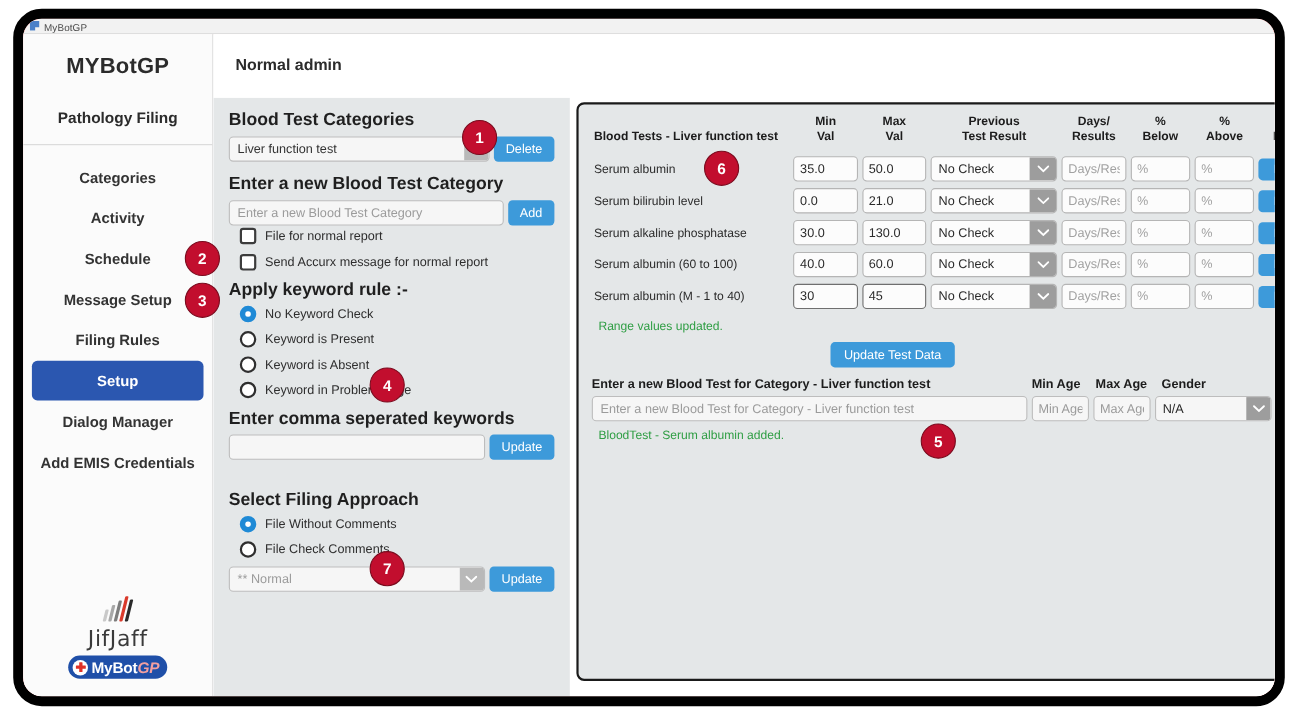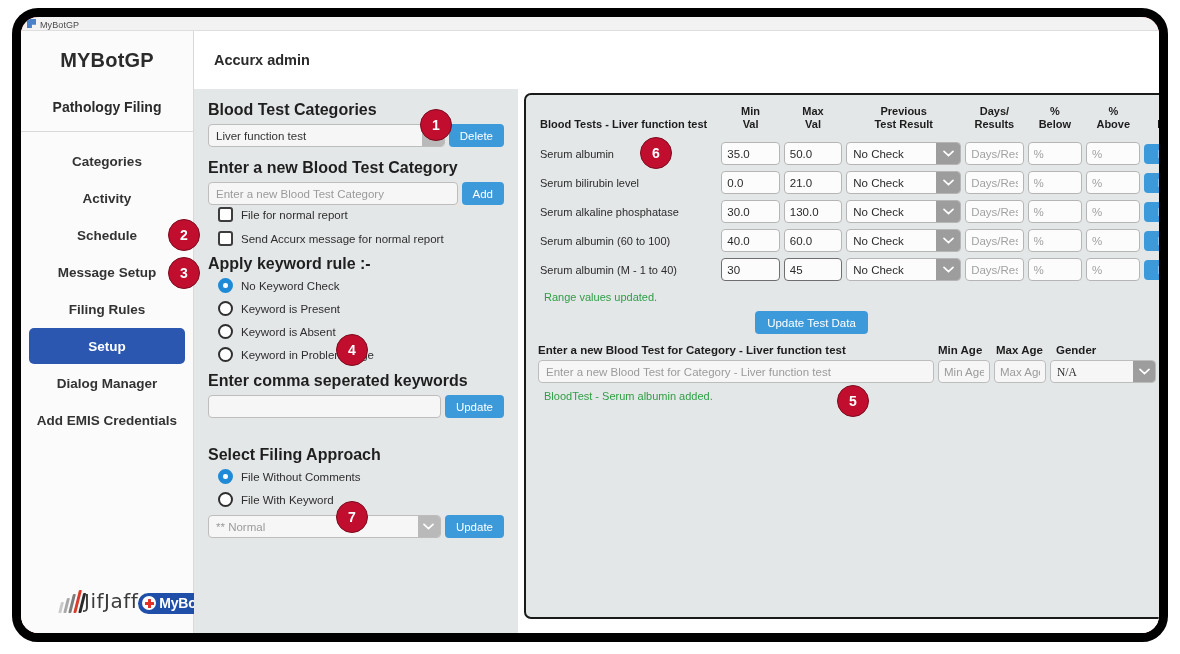--- a/index.html
+++ b/index.html
@@ -123,23 +123,22 @@
     color: #ffffff;
   }
 
   
   .logo-block {
     position: absolute;
     left: 0;
     bottom: 16px;
     width: 100%;
     display: flex;
-    flex-direction: row;
-    align-items: center;
-    margin-left: 40px;
+    flex-direction: column;
+    align-items: center;
   }
   .logo-bars {
     display: flex;
     align-items: flex-end;
     height: 22px;
     gap: 2px;
     transform: skewX(-14deg);
     margin-bottom: 3px;
   }
   .logo-bars i {
@@ -514,21 +513,20 @@
     width: 106px;
     flex: none;
     height: 23px;
     background: #f6f6f6;
     border: 1px solid #bdbdbd;
     border-radius: 4px;
     display: flex;
     align-items: center;
     box-sizing: border-box;
     overflow: hidden;
-    font-family: Liberation Serif, serif;
   }
   .nt-gender .sel-val { flex:1; font-size: 11.5px; color:#2a2a2a; padding-left: 6px; }
   .nt-gender .sel-arrow { width: 22px; background: #9d9d9d; }
 
   
   .badge {
     position: absolute;
     width: 30px; height: 30px;
     border-radius: 50%;
     background: #c20e2e;
@@ -598,21 +596,21 @@
             </div>
             <div class="logo-word">JifJaff</div>
             <div class="logo-pill">
               <span class="logo-cross"></span>
               <span class="logo-pill-text"><span>MyBot</span><span class="gp">GP</span></span>
             </div>
           </div>
         </div>
 
         <div class="content">
-          <div class="welcome">Accurx admin</div>
+          <div class="welcome">Normal admin</div>
 
           <div class="panels">
 
             <div class="form-panel">
 
               <div class="fp-label">Blood Test Categories</div>
               <div class="row-inline">
                 <div class="selbox">
                   <span class="sel-val">Liver function test</span>
                   <span class="sel-arrow">
@@ -666,21 +664,21 @@
 
               <div class="spacer-lg"></div>
 
               <div class="fp-label">Select Filing Approach</div>
               <div class="rad-row">
                 <span class="radio on"></span>
                 <span class="rad-label">File Without Comments</span>
               </div>
               <div class="rad-row">
                 <span class="radio"></span>
-                <span class="rad-label">File With Keyword</span>
+                <span class="rad-label">File Check Comments</span>
               </div>
 
               <div class="row-inline">
                 <div class="selbox">
                   <span class="sel-val ph">** Normal</span>
                   <span class="sel-arrow">
                     <svg width="11" height="7" viewBox="0 0 11 7">
                         <path d="M1 1.3 L5.5 5.6 L10 1.3" fill="none" stroke="#ffffff" stroke-width="1.7" stroke-linecap="round"></path>
                       </svg>
                   </span>

